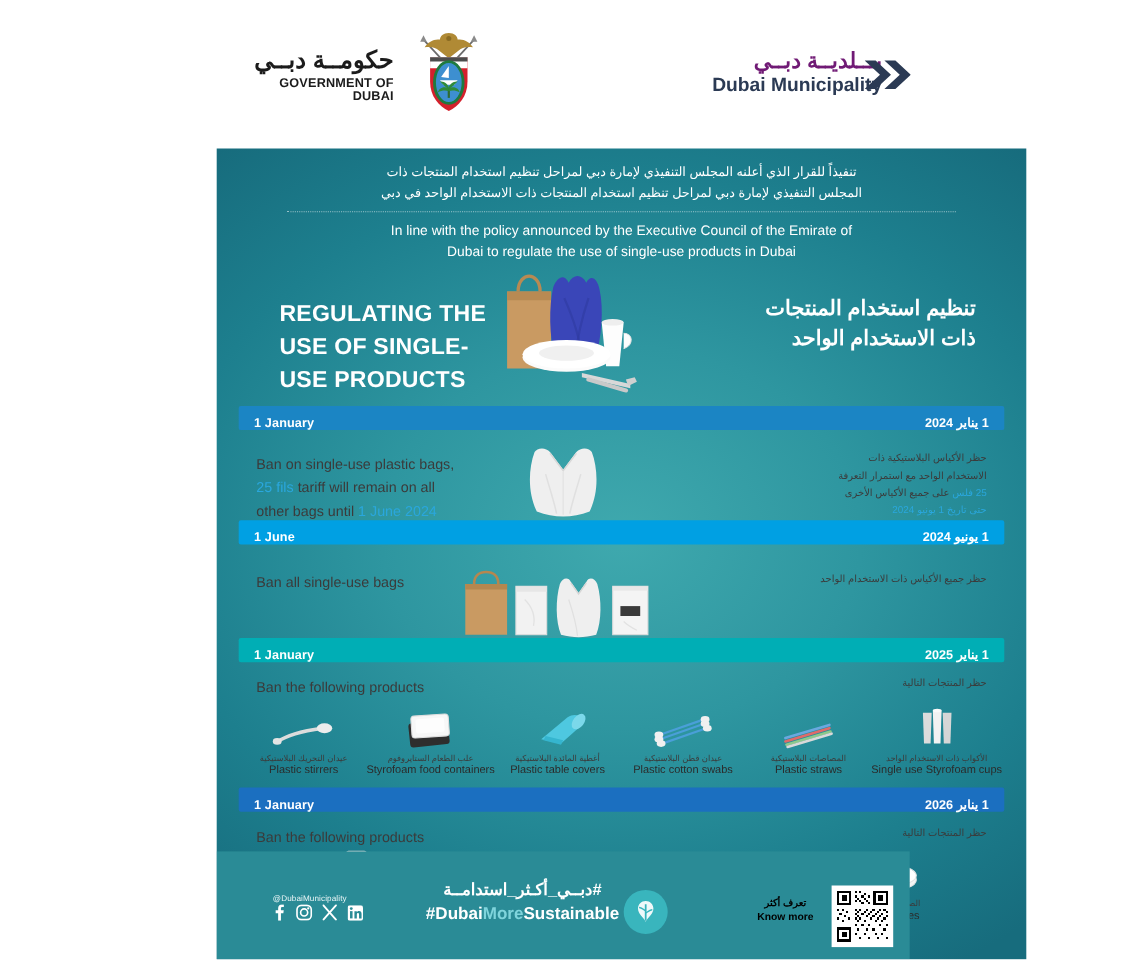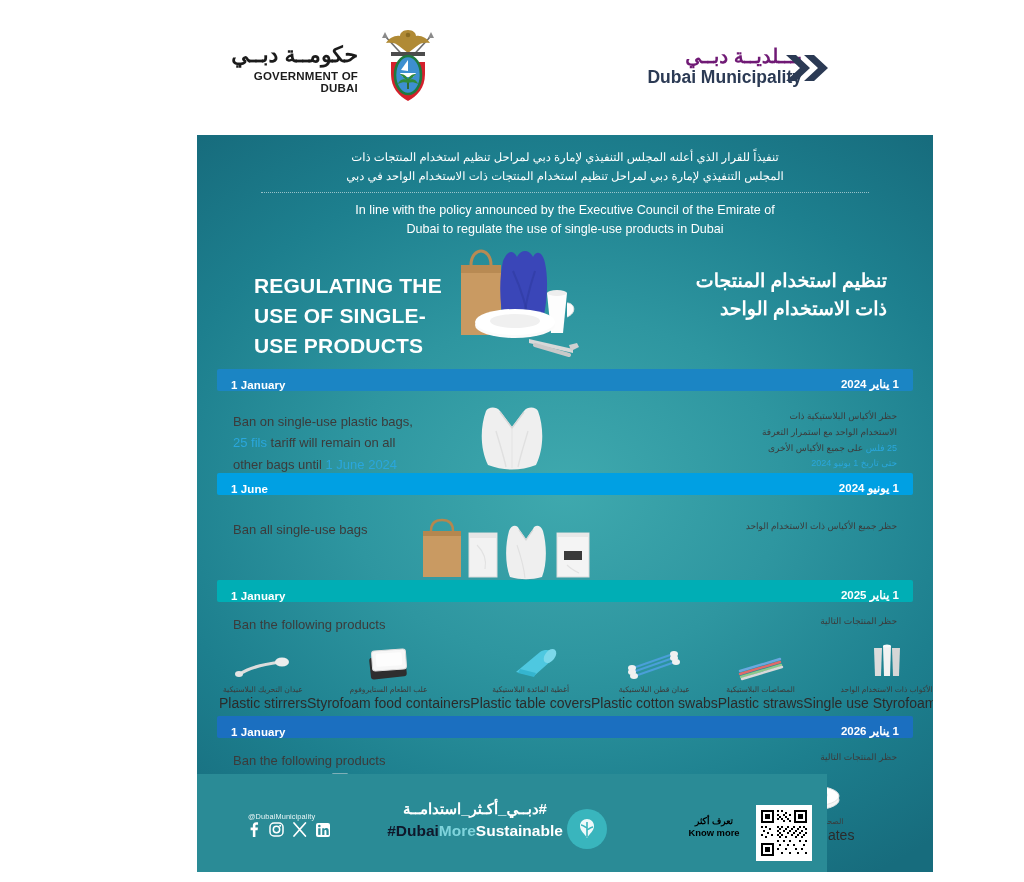--- a/index.html
+++ b/index.html
@@ -62,32 +62,32 @@
   .body{position:relative;}
   .txt-en{position:absolute;color:#3b3b3b;font-size:13px;line-height:1.65;}
   .txt-ar{position:absolute;color:#3b3b3b;font-size:9px;line-height:1.75;direction:rtl;text-align:right;}
   .hl{color:#2aa7dd;}
 
   
   .prods{position:absolute;left:0;top:0;width:100%;display:flex;}
   .prod{flex:1;display:flex;flex-direction:column;align-items:center;}
   .prod .img{height:46px;display:flex;align-items:flex-end;justify-content:center;}
   .prod .lab-ar{font-size:7.6px;color:#3b3b3b;direction:rtl;text-align:right;line-height:1.3;margin-top:3px;white-space:nowrap;}
-  .prod .lab-en{font-size:14px;color:#2b2b2b;text-align:center;line-height:1.25;white-space:nowrap;}
+  .prod .lab-en{font-size:10px;color:#2b2b2b;text-align:center;line-height:1.25;white-space:nowrap;}
 
   
   .footer{
     position:absolute;left:0;bottom:0;width:630px;height:98px;background:#2a8b96;
   }
   .handle{position:absolute;left:51px;top:38px;color:#eaf6f7;font-size:7.4px;letter-spacing:.1px;}
   .socials{position:absolute;left:50px;top:48px;display:flex;gap:9px;align-items:center;}
   .hashblock{position:absolute;left:178px;top:26px;text-align:center;width:200px;}
   .hash-ar{color:#ffffff;font-size:15px;font-weight:bold;direction:rtl;letter-spacing:.5px;}
   .hash-en{font-size:15.5px;font-weight:bold;margin-top:4px;white-space:nowrap;}
-  .hash-en .w1{color:#0f172a;}
+  .hash-en .w1{color:#ffffff;}
   .hash-en .w2{color:#7fd4dc;}
   .hash-en .w3{color:#ffffff;}
   .globe{position:absolute;left:370px;top:35px;width:40px;height:40px;border-radius:50%;background:#39b5bd;display:flex;align-items:center;justify-content:center;}
   .know{position:absolute;left:487px;top:42px;text-align:center;width:60px;color:#000000;}
   .know-ar{font-size:9px;direction:rtl;font-weight:bold;}
   .know-en{font-size:9.4px;font-weight:bold;margin-top:1px;}
   .qr{position:absolute;left:559px;top:31px;width:56px;height:56px;background:#fff;padding:3px;box-sizing:border-box;}
 </style>
 </head>
 <body>

